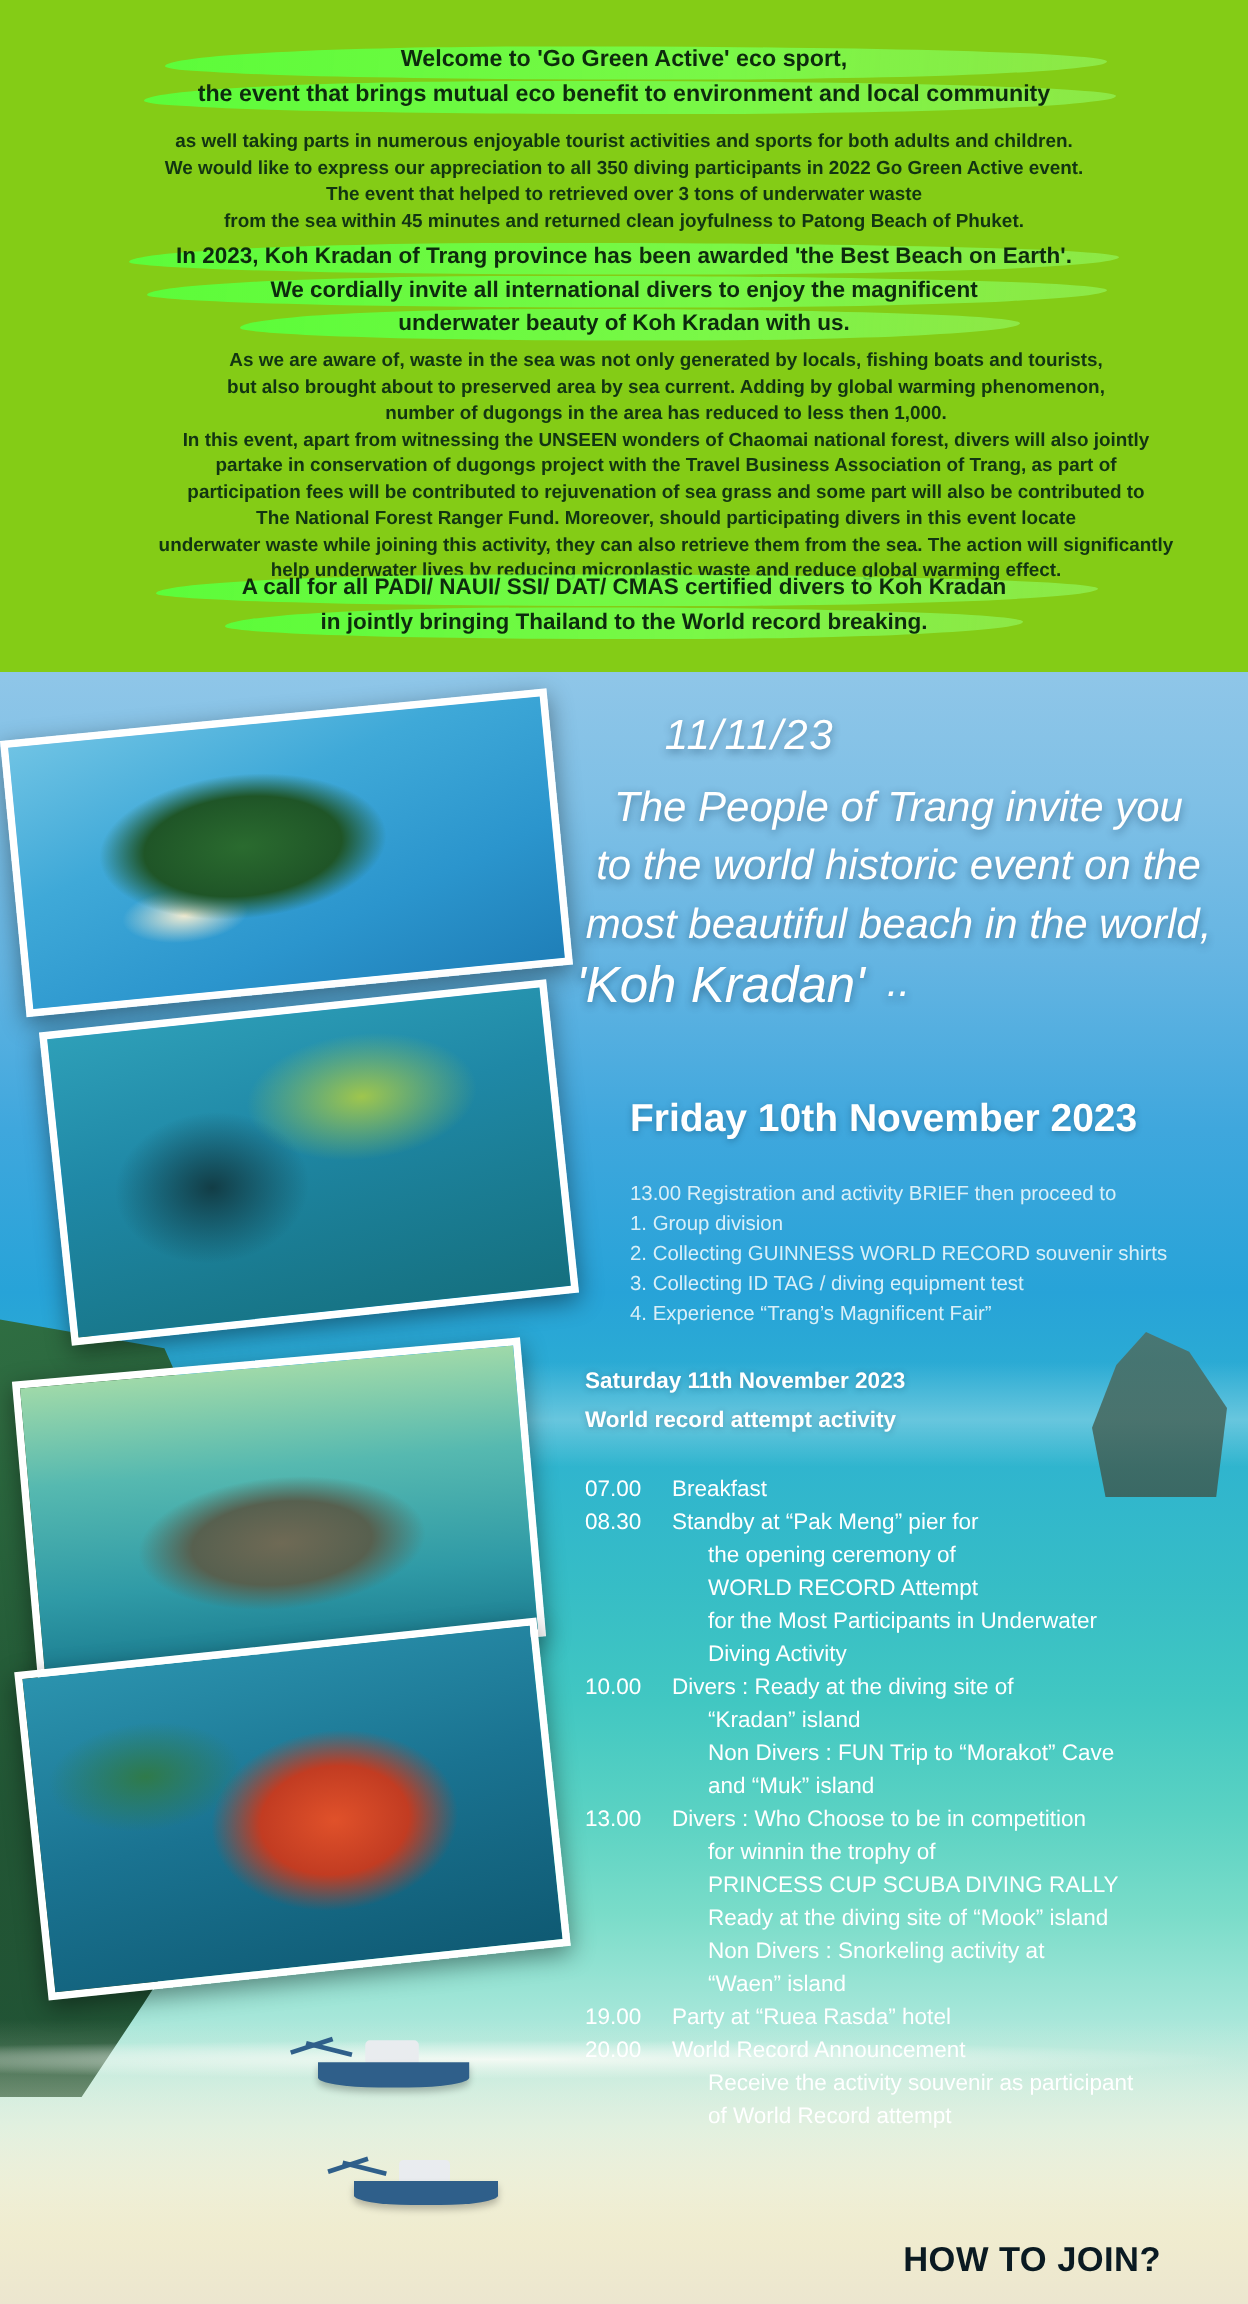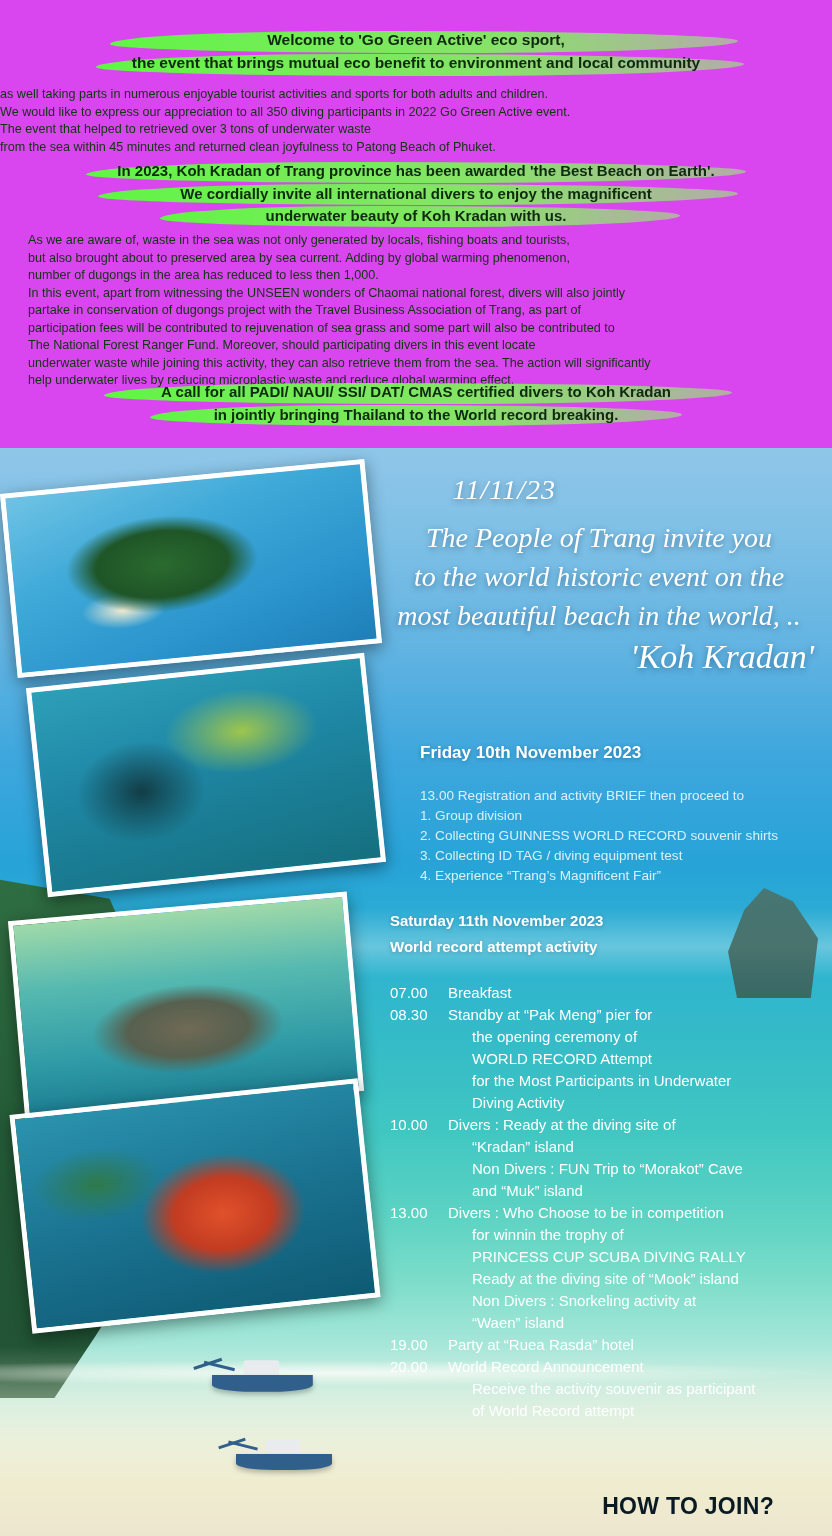--- a/index.html
+++ b/index.html
@@ -14,21 +14,21 @@
     overflow: hidden;
     position: relative;
   }
 
   
   .top-section {
     position: absolute;
     left: 0; top: 0;
     width: 832px;
     height: 448px;
-    background: #d946ef;
+    background: #84cc16;
     padding: 0;
   }
 
   .hl-wrap {
     position: relative;
     text-align: center;
   }
   .hl-band {
     position: absolute;
     background: linear-gradient(95deg, rgba(90,255,60,.95), rgba(120,255,80,.85) 60%, rgba(150,255,110,.55));
@@ -51,22 +51,23 @@
     line-height: 23px;
     color: #10300f;
     font-weight: bold;
   }
   .blk1 .hl-band.b1 { left: 110px; top: 3px; width: 628px; height: 22px; }
   .blk1 .hl-band.b2 { left: 96px; top: 26px; width: 648px; height: 22px; }
 
   .para {
     position: absolute;
     width: 832px;
+    text-align: center;
     color: #123512;
-    font-weight: normal;
+    font-weight: bold;
     font-size: 12.6px;
     line-height: 17.5px;
   }
   .para.p1 { top: 86px; }
 
   .blk2 {
     position: absolute;
     left: 0; top: 160px; width: 832px;
     text-align: center;
     font-size: 15px;
@@ -202,45 +203,45 @@
     position: absolute; left: -18px; top: 6px; width: 28px; height: 3px;
     background: #2f5f8a; transform: rotate(-18deg);
   }
   .boat .stern {
     position: absolute; right: -22px; top: 8px; width: 30px; height: 3px;
     background: #2f5f8a; transform: rotate(14deg);
   }
   .boat1 { left: 212px; top: 908px; transform: scale(1.05); }
   .boat2 { left: 236px; top: 988px; transform: scale(1.0); }
   .script {
-    font-family: Liberation Serif, serif;
+    font-family: Liberation Sans, sans-serif;
     font-style: italic;
     color: #ffffff;
     text-shadow: 0 2px 6px rgba(0,40,70,.45);
   }
   .date-big {
     position: absolute; right: 276px; top: 26px;
     font-size: 28px; letter-spacing: 1px;
   }
   .invite {
     position: absolute; left: 384px; top: 70px; width: 430px;
     text-align: center;
     font-size: 28px;
     line-height: 39px;
   }
   .kradan {
     position: absolute; left: 384px; top: 190px; width: 430px;
-    text-align: right;
+    text-align: left;
     font-size: 34px;
     padding-right: 14px;
   }
 
   .day1-title {
-    position: absolute; left: 420px; top: 295px;
-    font-size: 17px; font-weight: bold; color: #fff;
+    position: absolute; left: 420px; top: 282px;
+    font-size: 26px; font-weight: bold; color: #fff;
     text-shadow: 0 1px 4px rgba(0,50,80,.35);
   }
   .day1-list {
     position: absolute; left: 420px; top: 338px; width: 400px;
     font-size: 13.6px; line-height: 20px; color: #e8f6fb;
     opacity: .92;
   }
   .day2-title {
     position: absolute; left: 390px; top: 460px;
     font-size: 15px; font-weight: bold; color: #ffffff;

